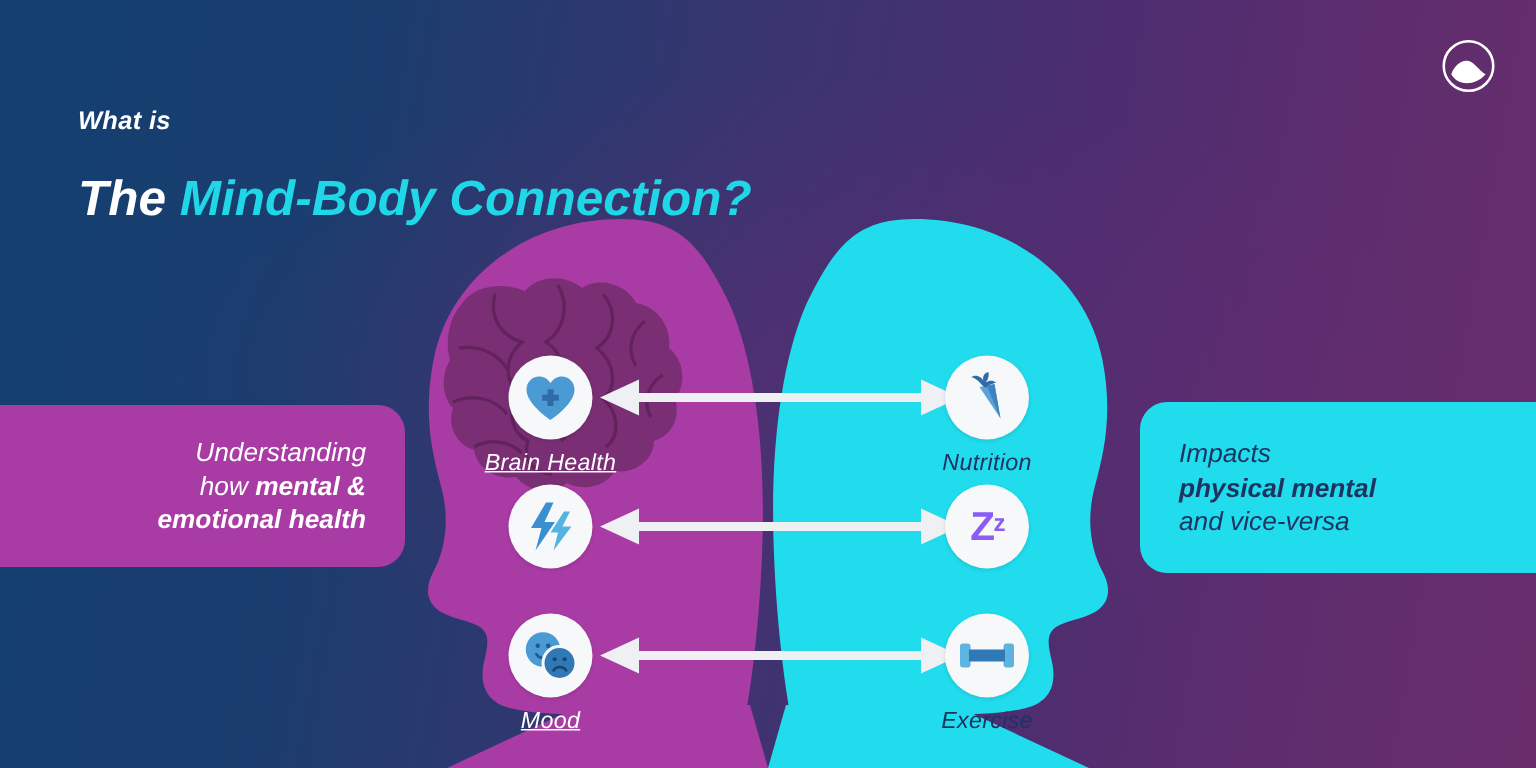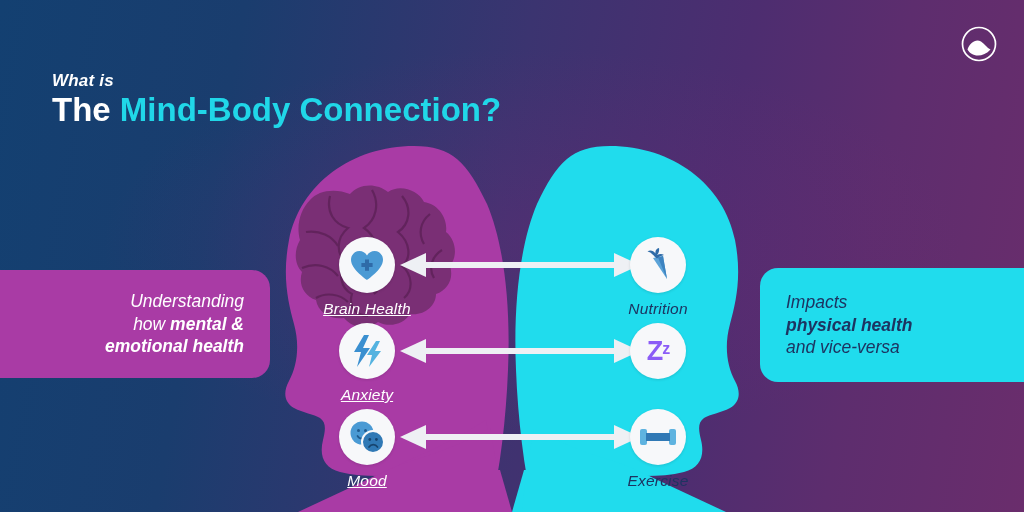--- a/index.html
+++ b/index.html
@@ -24,23 +24,24 @@
     pointer-events:none;
   }
 
   
   .header { position:absolute; left:52px; top:36px; z-index:12; }
   .kicker {
     font-size:17px; font-style:italic; font-weight:bold;
     color:#ffffff; letter-spacing:.2px; line-height:1.1;margin-top:36px;
   }
   .title {
-    margin-top:1px;
+    margin-top:23px;
     font-size:33px; font-weight:bold; line-height:1.1;
     white-space:nowrap;
+    font-style:italic;
   }
   .title .w { color:#ffffff; }
   .title .c { color:#20d7e8; }
 
   
   .logo { position:absolute; right:25px; top:24px; width:40px; height:40px; z-index:14; }
 
   
   .heads { position:absolute; inset:0; z-index:4; }
 
@@ -253,21 +254,20 @@
     <div class="node-label">Brain Health</div>
   </div>
 
   <div class="node left-node" style="left:307px; top:323px;">
     <div class="bubble">
       <svg width="33" height="34" viewBox="0 0 33 34">
         <polygon points="13,1 3,18 10,18 6,33 19,14 12,14 18,1" fill="#3a8fd0"></polygon>
         <polygon points="25,7 16,21 21,21 18,33 30,17 24,17 29,7" fill="#54b3e0"></polygon>
       </svg>
     </div>
-    <div class="node-label">Anxiety</div>
   </div>
 
   <div class="node left-node" style="left:307px; top:409px;">
     <div class="bubble">
       <svg width="36" height="34" viewBox="0 0 36 34">
         <circle cx="13" cy="13" r="11.5" fill="#4a9ad4"></circle>
         <circle cx="9.5" cy="10.5" r="1.5" fill="#1f5a8e"></circle>
         <circle cx="16.5" cy="10.5" r="1.5" fill="#1f5a8e"></circle>
         <path d="M8.5,16 C10.5,19.5 15.5,19.5 17.5,16" stroke="#1f5a8e" stroke-width="1.7" fill="none" stroke-linecap="round"></path>
         <circle cx="24" cy="22" r="11" fill="#3079b5"></circle>
@@ -314,18 +314,18 @@
     <div>
       <span class="ln">Understanding</span>
       <span class="ln"><span>how </span><b>mental &amp;</b></span>
       <span class="ln"><b>emotional health</b></span>
     </div>
   </div>
 
   <div class="panel panel-right">
     <div>
       <span class="ln">Impacts</span>
-      <span class="ln"><b>physical health</b></span>
+      <span class="ln"><b>physical mental</b></span>
       <span class="ln">and vice-versa</span>
     </div>
   </div>
 
 </div>
 
 </body></html>

